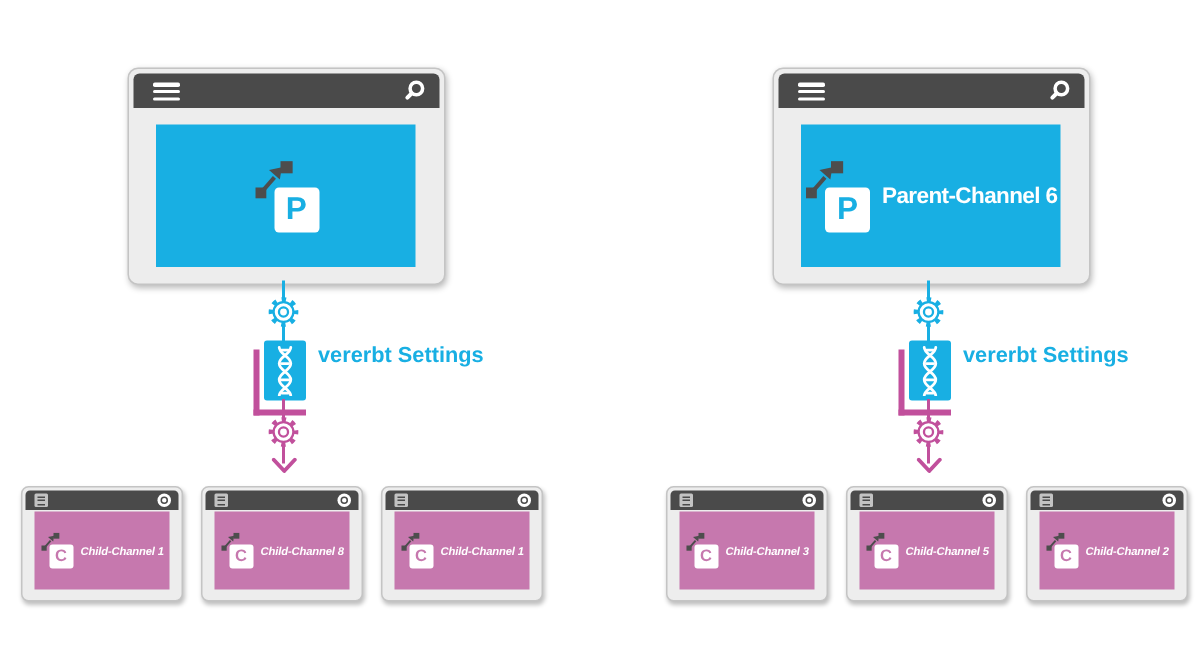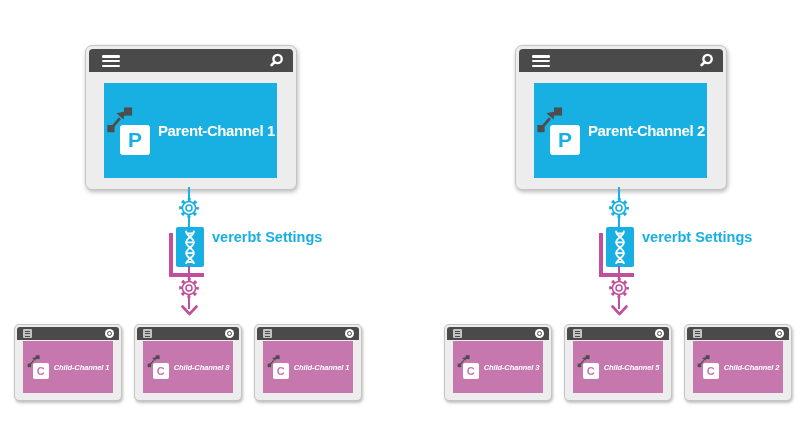--- a/index.html
+++ b/index.html
@@ -113,21 +113,20 @@
         <svg class="branch branch-lg" width="27" height="27" viewBox="0 0 30 30">
           <rect x="1.5" y="20" width="8" height="8"></rect>
           <path d="M5.5 24 L15.5 12.5" stroke-width="3"></path>
           <polygon points="21,5 19.5,14 11.5,7"></polygon>
           <rect x="20" y="0.5" width="9" height="9"></rect>
         </svg>
         <div class="badge-lg">
           <span>P</span>
         </div>
       </div>
-      <div class="label-lg">Parent-Channel 1</div>
     </div>
   </div>
 
   <div class="seg cyan-seg" style="top:187px;height:41px"></div>
   <svg class="gear" style="left:178px;top:197px;color:var(--cyan)" width="22" height="22" viewBox="0 0 40 40">
     <circle class="teeth" cx="20" cy="20" r="15" stroke-dasharray="5.3 6.48" stroke-dashoffset="2.65"></circle>
     <circle class="body" cx="20" cy="20" r="12"></circle>
     <circle class="body" cx="20" cy="20" r="5.5"></circle>
   </svg>
   <div class="bracket"></div>
@@ -253,21 +252,21 @@
         <svg class="branch branch-lg" width="27" height="27" viewBox="0 0 30 30">
           <rect x="1.5" y="20" width="8" height="8"></rect>
           <path d="M5.5 24 L15.5 12.5" stroke-width="3"></path>
           <polygon points="21,5 19.5,14 11.5,7"></polygon>
           <rect x="20" y="0.5" width="9" height="9"></rect>
         </svg>
         <div class="badge-lg">
           <span>P</span>
         </div>
       </div>
-      <div class="label-lg">Parent-Channel 2</div>
+      <div class="label-lg">Parent-Channel 6</div>
     </div>
   </div>
 
   <div class="seg cyan-seg" style="top:187px;height:41px"></div>
   <svg class="gear" style="left:178px;top:197px;color:var(--cyan)" width="22" height="22" viewBox="0 0 40 40">
     <circle class="teeth" cx="20" cy="20" r="15" stroke-dasharray="5.3 6.48" stroke-dashoffset="2.65"></circle>
     <circle class="body" cx="20" cy="20" r="12"></circle>
     <circle class="body" cx="20" cy="20" r="5.5"></circle>
   </svg>
   <div class="bracket"></div>

